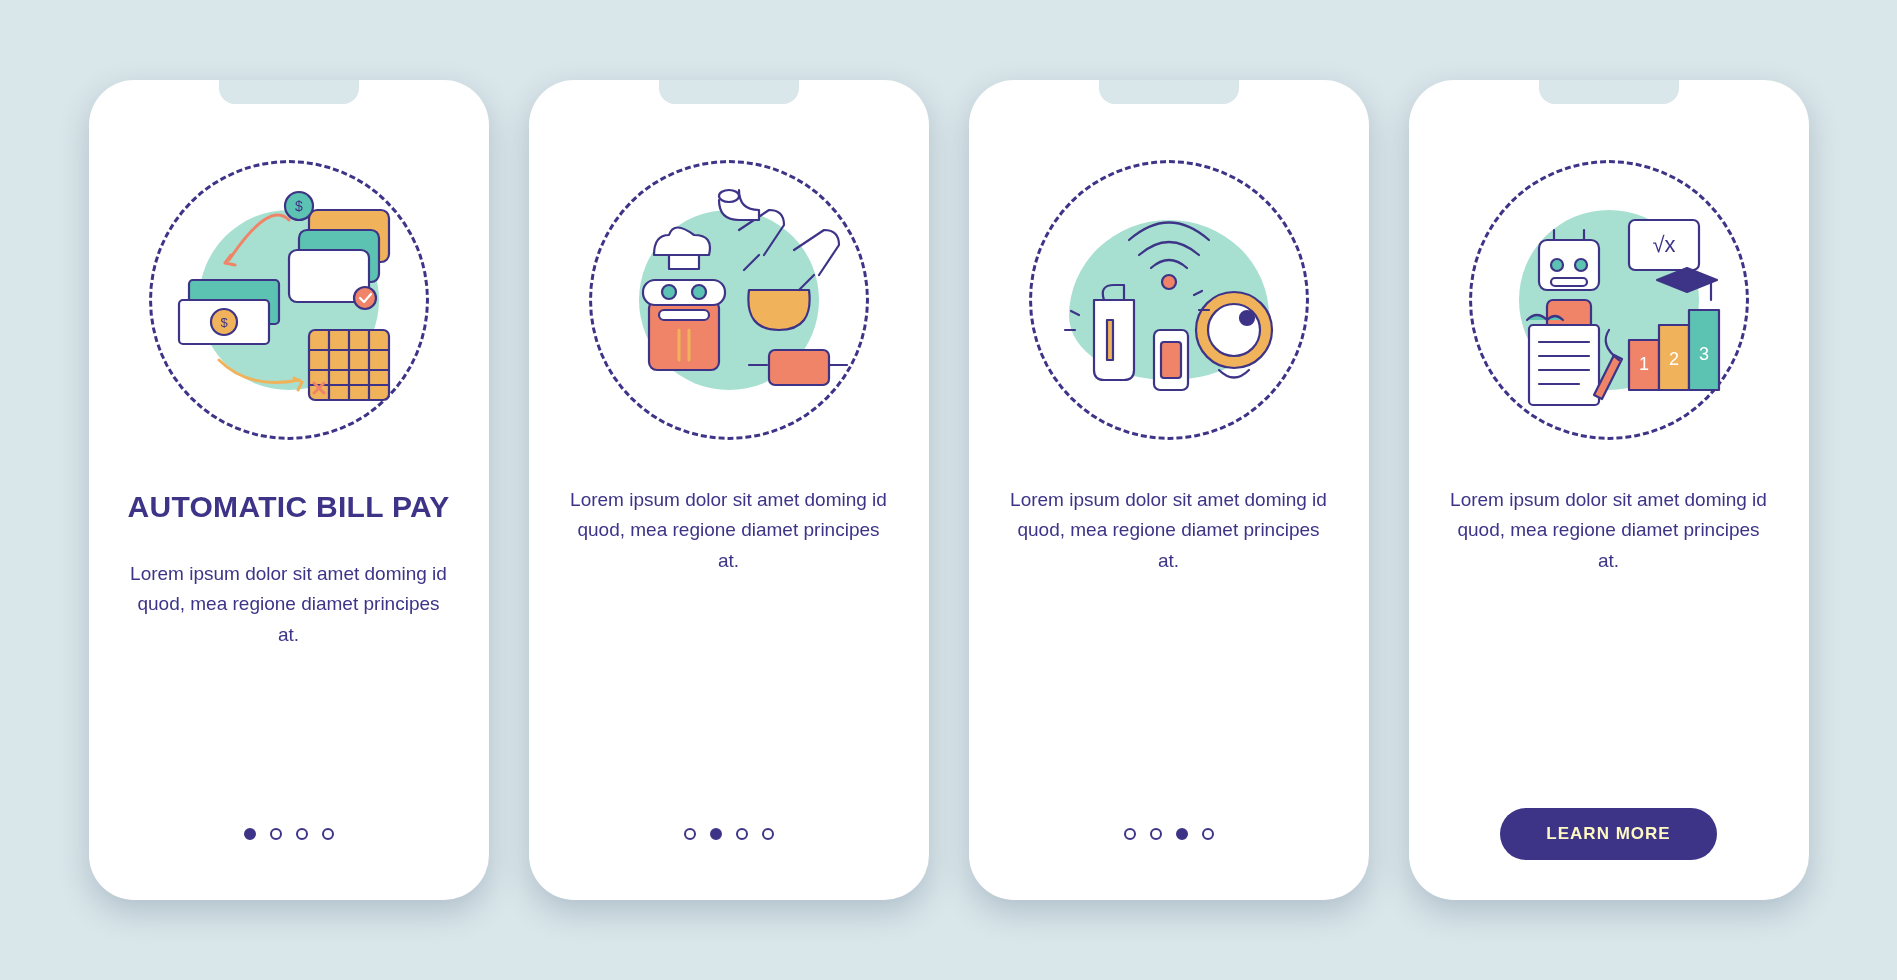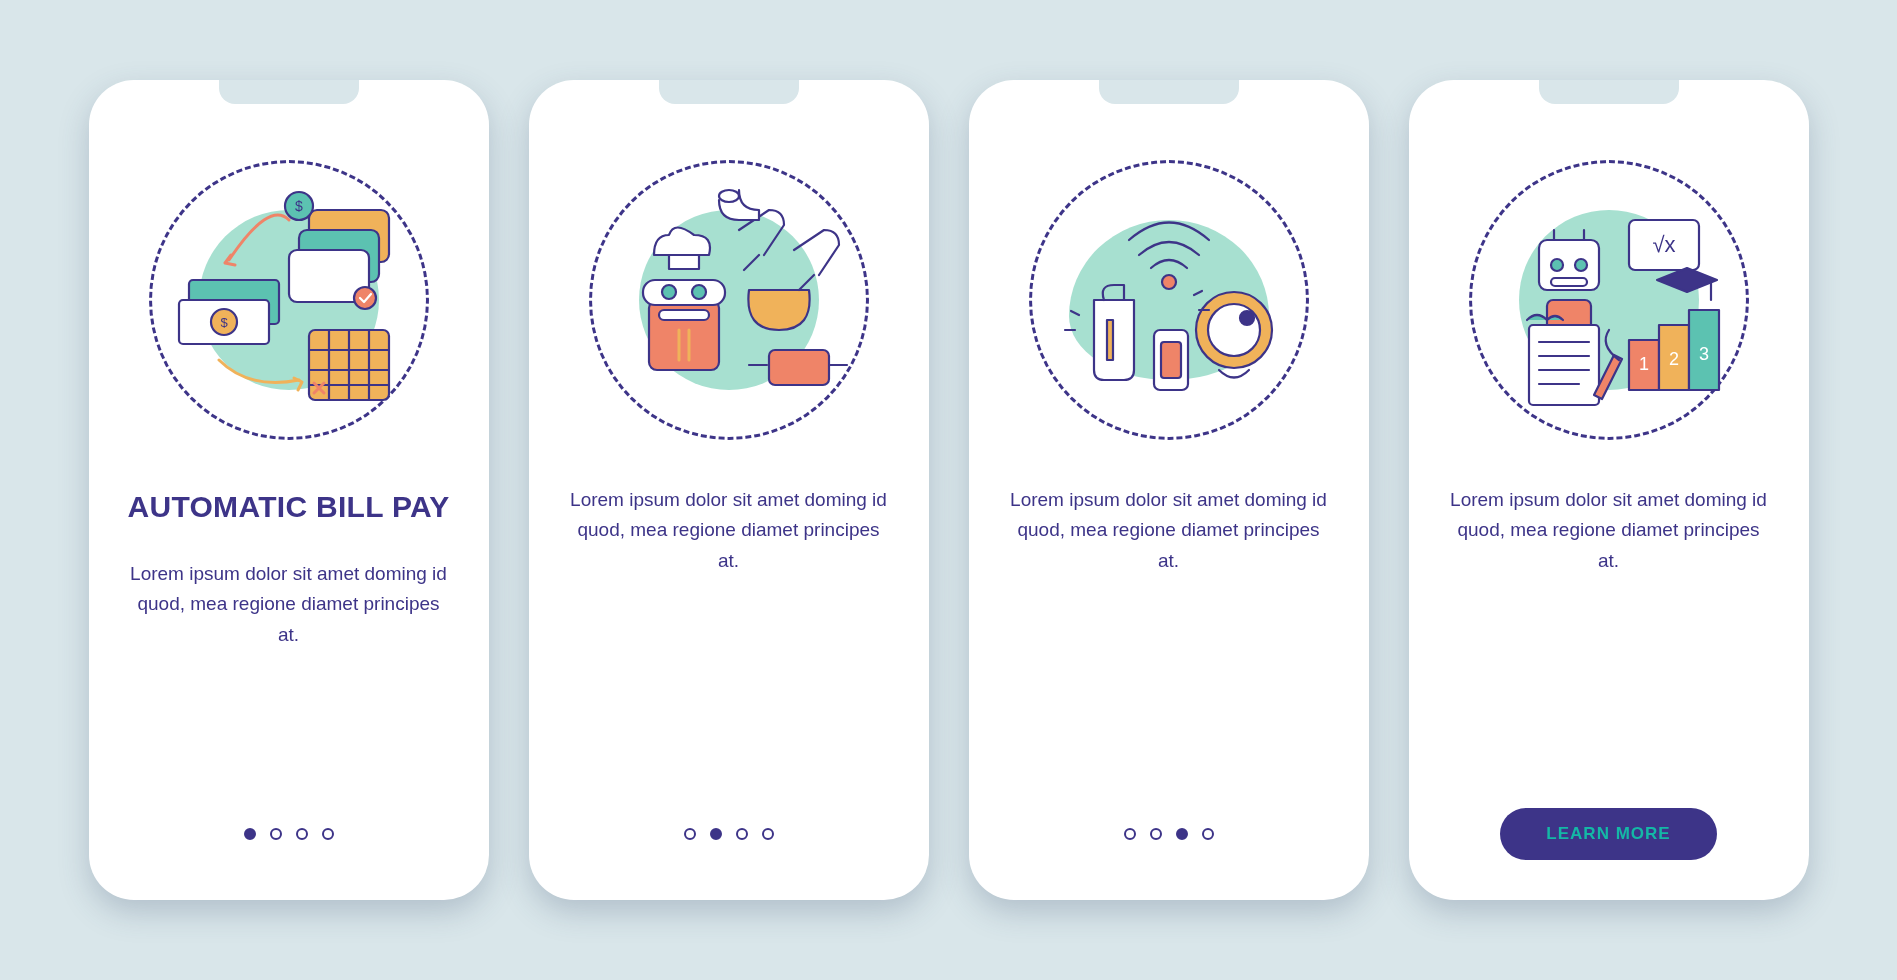--- a/index.html
+++ b/index.html
@@ -99,21 +99,21 @@
     }
     .dot {
       width: 12px;
       height: 12px;
       border: 2px solid #3d3488;
       border-radius: 50%;
     }
     .dot.active { background: #3d3488; }
     .learn-more-btn {
       background: #3d3488;
-      color: #14b8a6;
+      color: #fef9c3;
       border: none;
       padding: 16px 46px;
       border-radius: 30px;
       font-size: 17px;
       font-weight: 700;
       letter-spacing: 1px;
       margin-top: auto;
       cursor: pointer;
     }
     

